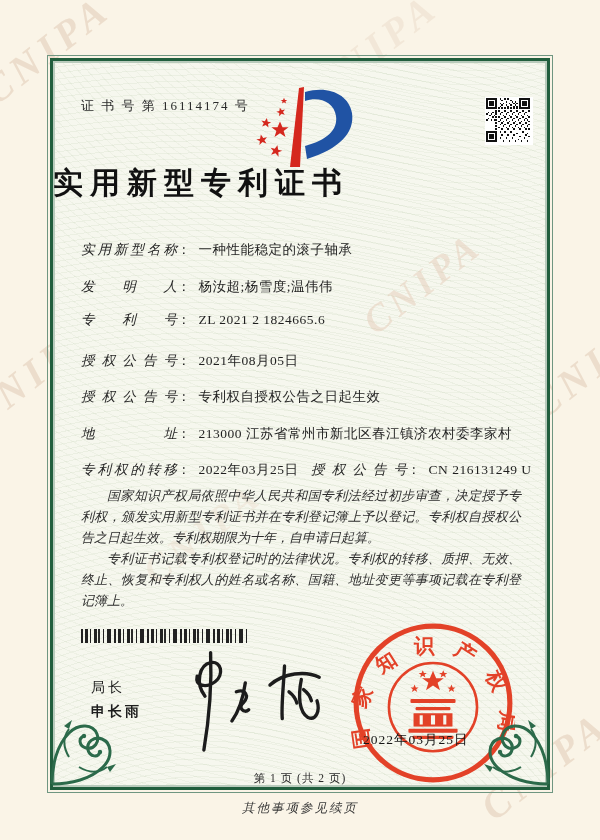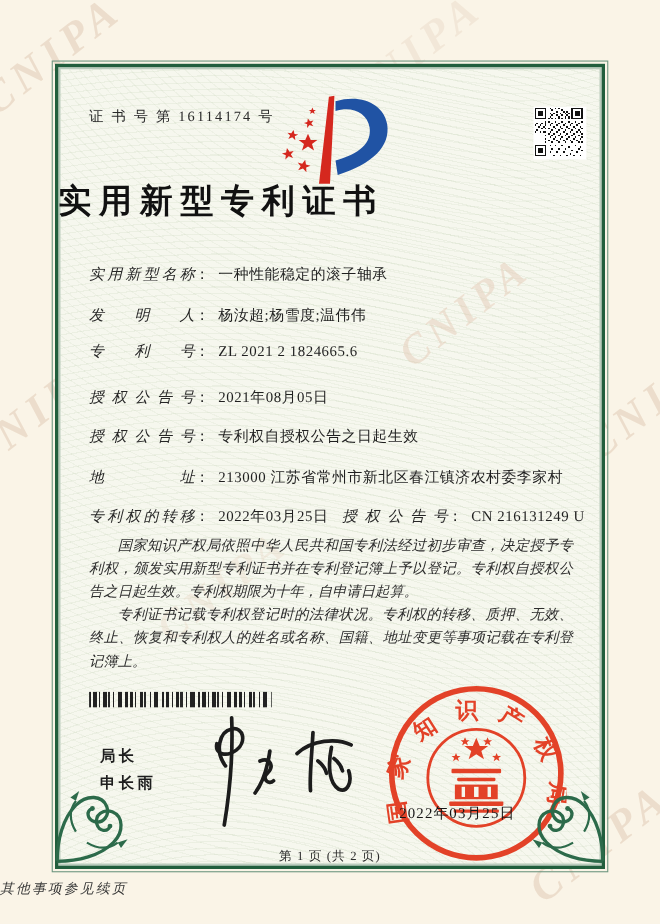--- a/index.html
+++ b/index.html
@@ -51,31 +51,31 @@
     background:repeating-linear-gradient(90deg,
       #222 0 2px, transparent 2px 4px,
       #222 4px 7px, transparent 7px 9px,
       #222 9px 10px, transparent 10px 13px,
       #222 13px 16px, transparent 16px 17px,
       #2a2a2a 17px 19px, transparent 19px 22px,
       #222 22px 23px, transparent 23px 26px,
       #222 26px 30px, transparent 30px 33px);}
   .sig-title{position:absolute;left:38px;top:618px;z-index:4;
     font-family:"Liberation Sans","DejaVu Sans",sans-serif;
-    font-size:14px;font-weight:bold;letter-spacing:3px;color:#1e1e1e;}
+    font-size:14px;font-weight:normal;letter-spacing:3px;color:#1e1e1e;}
   .sig-name{position:absolute;left:38px;top:642px;z-index:4;
     font-family:Liberation Mono, monospace;
     font-size:14px;font-weight:bold;letter-spacing:3px;color:#1e1e1e;}
   .sig-svg{position:absolute;left:118px;top:586px;z-index:4;}
   .seal{position:absolute;left:298px;top:560px;width:164px;height:164px;z-index:3;opacity:.92;}
   .seal-date{position:absolute;left:310px;top:670px;width:160px;z-index:4;
     font-size:13.5px;letter-spacing:1px;color:#161616;}
   .page-no{position:absolute;left:0;right:0;top:710px;text-align:center;z-index:3;
     font-size:11.5px;letter-spacing:1px;color:#2b2b2b;}
-  .cont-note{position:absolute;left:0;right:0;top:800px;text-align:left;z-index:2;
+  .cont-note{position:absolute;left:0;right:0;top:800px;text-align:center;z-index:2;
     font-size:12.5px;font-style:italic;letter-spacing:2px;color:#3a3a3a;}
   .flourish{position:absolute;z-index:5;}
   .flourish.br{right:-4px;bottom:-4px;}
   .flourish.bl{left:-4px;bottom:-4px;transform:scaleX(-1);}
 </style>
 </head>
 <body>
 
 <div class="wm" style="left:-28px;top:26px">CNIPA</div>
 <div class="wm" style="left:300px;top:24px;opacity:.25">CNIPA</div>

